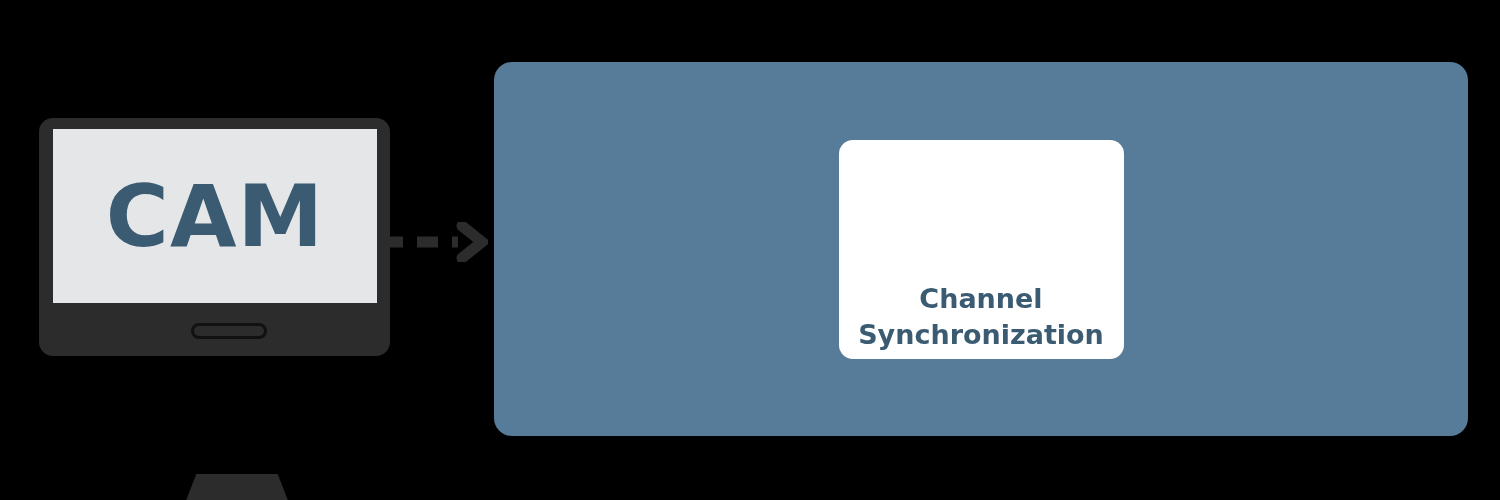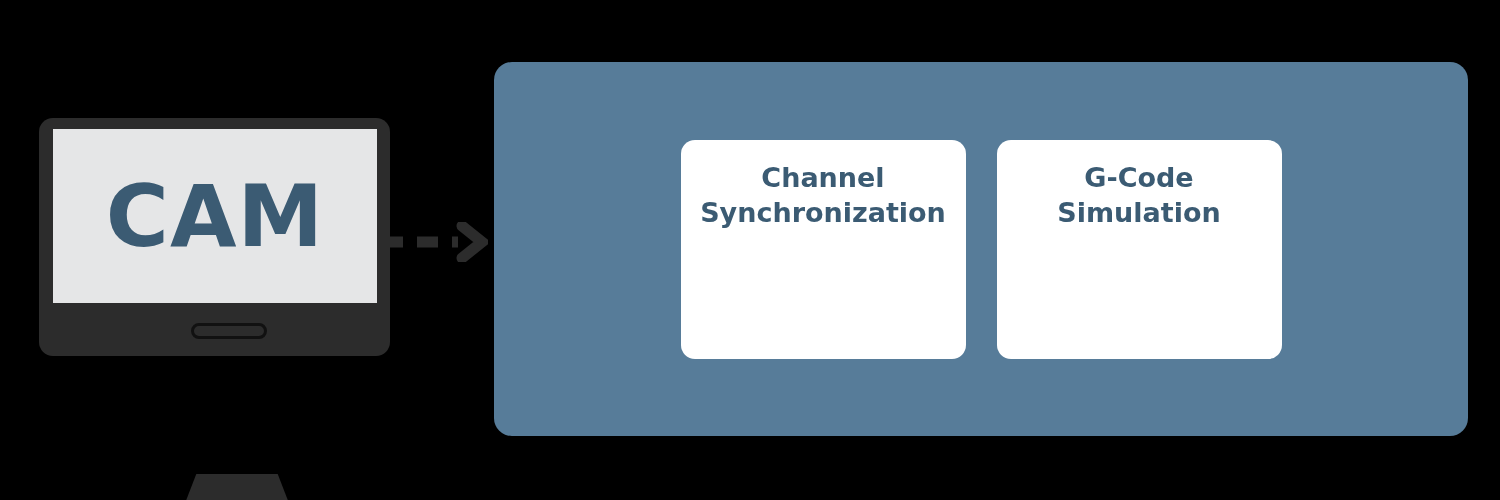--- a/index.html
+++ b/index.html
@@ -107,25 +107,25 @@
     justify-content: center;
     gap: 31px;
     padding: 0 31px;
   }
   .stage-card {
     width: 285px;
     height: 219px;
     background: #ffffff;
     border-radius: 14px;
     display: flex;
-    align-items: flex-start;
+    align-items: flex-end;
     justify-content: center;
     text-align: center;
     box-sizing: border-box;
-    padding: 20px 10px;
+    padding: 6px 10px;
   }
   .stage-card-label {
     color: #3b5b73;
     font-size: 27px;
     font-weight: bold;
     line-height: 1.32;
     white-space: pre-line;
     font-family: "DejaVu Sans", sans-serif;
   }
 </style>
@@ -153,20 +153,16 @@
   </div>
 
   <div id="pipeline-panel">
 
     <div class="stage-card">
       <span class="stage-card-label">Channel
 Synchronization</span>
     </div>
 
 
-    <div class="stage-card">
-      <span class="stage-card-label">G-Code
-Simulation</span>
-    </div>
 
   </div>
 
 </div>
 
 </body></html>

